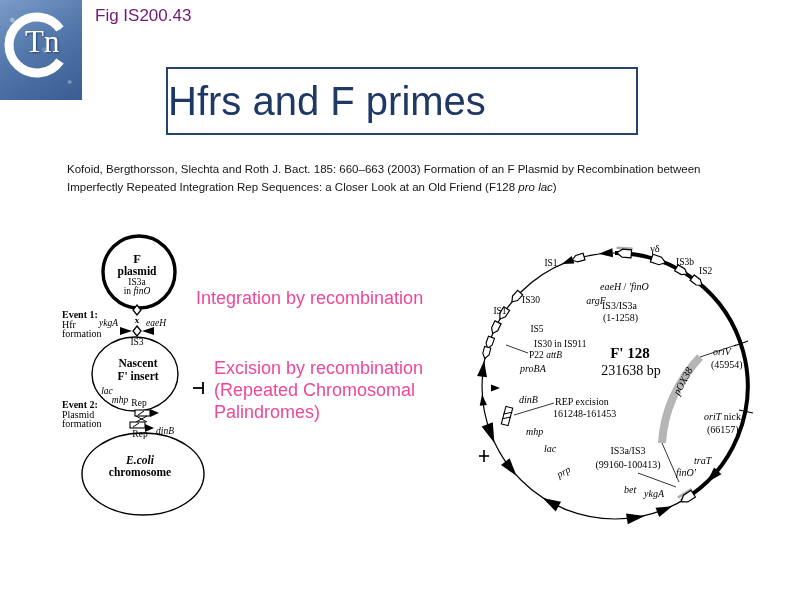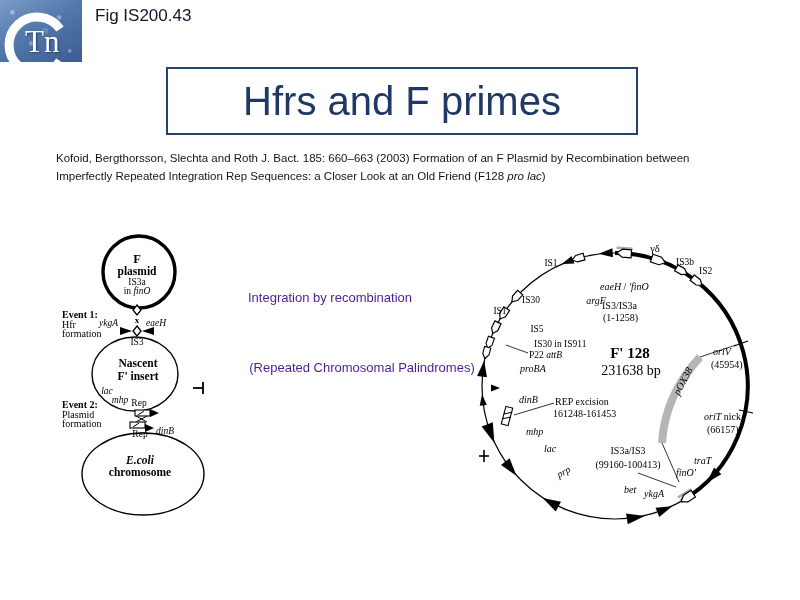--- a/index.html
+++ b/index.html
@@ -1,37 +1,37 @@
 <!DOCTYPE html>
 <html><head>
 <meta charset="utf-8">
 <style>
   html,body{margin:0;padding:0;background:#888;}
   .slide{position:relative;width:800px;height:600px;background:#fff;overflow:hidden;
          font-family:"Liberation Sans",sans-serif;margin:0 auto;}
   
-  .logo{position:absolute;left:0;top:0;width:82px;height:62px;
+  .logo{position:absolute;left:0;top:0;width:82px;height:100px;
     background:
       radial-gradient(circle at 15% 20%, rgba(255,255,255,.4) 1.5px, transparent 3px),
       radial-gradient(circle at 72% 28%, rgba(255,255,255,.35) 1.5px, transparent 3px),
       radial-gradient(circle at 38% 70%, rgba(255,255,255,.3) 1.5px, transparent 3px),
       radial-gradient(circle at 85% 82%, rgba(255,255,255,.35) 1px, transparent 2.5px),
       radial-gradient(circle at 55% 50%, rgba(255,255,255,.18) 2px, transparent 4px),
       linear-gradient(150deg,#7c9cc9 0%,#5378ab 45%,#3a5c92 100%);}
   .logo svg{position:absolute;left:0;top:0;}
   .logo-tn{position:absolute;left:25px;top:24px;color:#fff;
     font-family:"Liberation Serif",serif;font-size:31px;
     text-shadow:1px 1px 2px rgba(30,50,90,.8);}
-  .fig-label{position:absolute;left:95px;top:6px;font-size:17px;color:#0f172a;font-weight:500;}
+  .fig-label{position:absolute;left:95px;top:6px;font-size:17px;color:#701a75;font-weight:500;}
   .title-box{position:absolute;left:166px;top:67px;width:468px;height:64px;
-    border:2px solid #24436E;display:flex;align-items:center;justify-content:center;}
+    border:2px solid #24436E;display:flex;align-items:center;justify-content:flex-start;}
   .title-box span{font-size:40px;color:#1F3864;}
-  .citation{position:absolute;left:55px;top:148px;width:710px;margin:1px;
+  .citation{position:absolute;left:55px;top:148px;width:710px;margin:12px;
     font-size:11.5px;line-height:1.6;color:#151515;}
-  .note{position:absolute;text-align:center;color:#4c1d95;font-size:13px;line-height:22px;}
+  .note{position:absolute;color:#ec4899;font-size:18px;line-height:22px;}
   .note1{left:196px;top:287px;width:268px;}
   .note2{left:214px;top:357px;width:296px;}
   .note span{display:block;}
   svg text{font-family:"Liberation Serif","DejaVu Serif",serif;fill:#000;}
   .it{font-style:italic}.b{font-weight:bold}
   .dia{position:absolute;}
 </style>
 </head>
 <body>
 
@@ -49,20 +49,21 @@
   <div class="title-box">
     <span>Hfrs and F primes</span>
   </div>
 
   <p class="citation"><span>Kofoid, Bergthorsson, Slechta and  Roth  J. Bact. 185: 660–663 (2003) Formation  of an F Plasmid by Recombination between</span><br><span>Imperfectly Repeated Integration Rep Sequences: a Closer Look at an Old Friend (F128 </span><i>pro lac</i><span>)</span></p>
 
   <div class="note note1">
     <span>Integration by recombination</span>
   </div>
   <div class="note note2">
+    <span>Excision by recombination</span>
     <span>(Repeated Chromosomal Palindromes)</span>
   </div>
 
   <svg class="dia" style="left:50px;top:230px" width="192" height="300">
 
     <circle cx="89" cy="42" r="36" fill="none" stroke="#000" stroke-width="3.4"></circle>
     <text x="87" y="33" text-anchor="middle" class="b" font-size="12.5">F</text>
     <text x="87" y="45" text-anchor="middle" class="b" font-size="11.5">plasmid</text>
     <text x="87" y="55" text-anchor="middle" font-size="9.5">IS3a</text>
     <text x="87" y="64" text-anchor="middle" font-size="9.5"><tspan>in </tspan><tspan class="it">finO</tspan></text>

